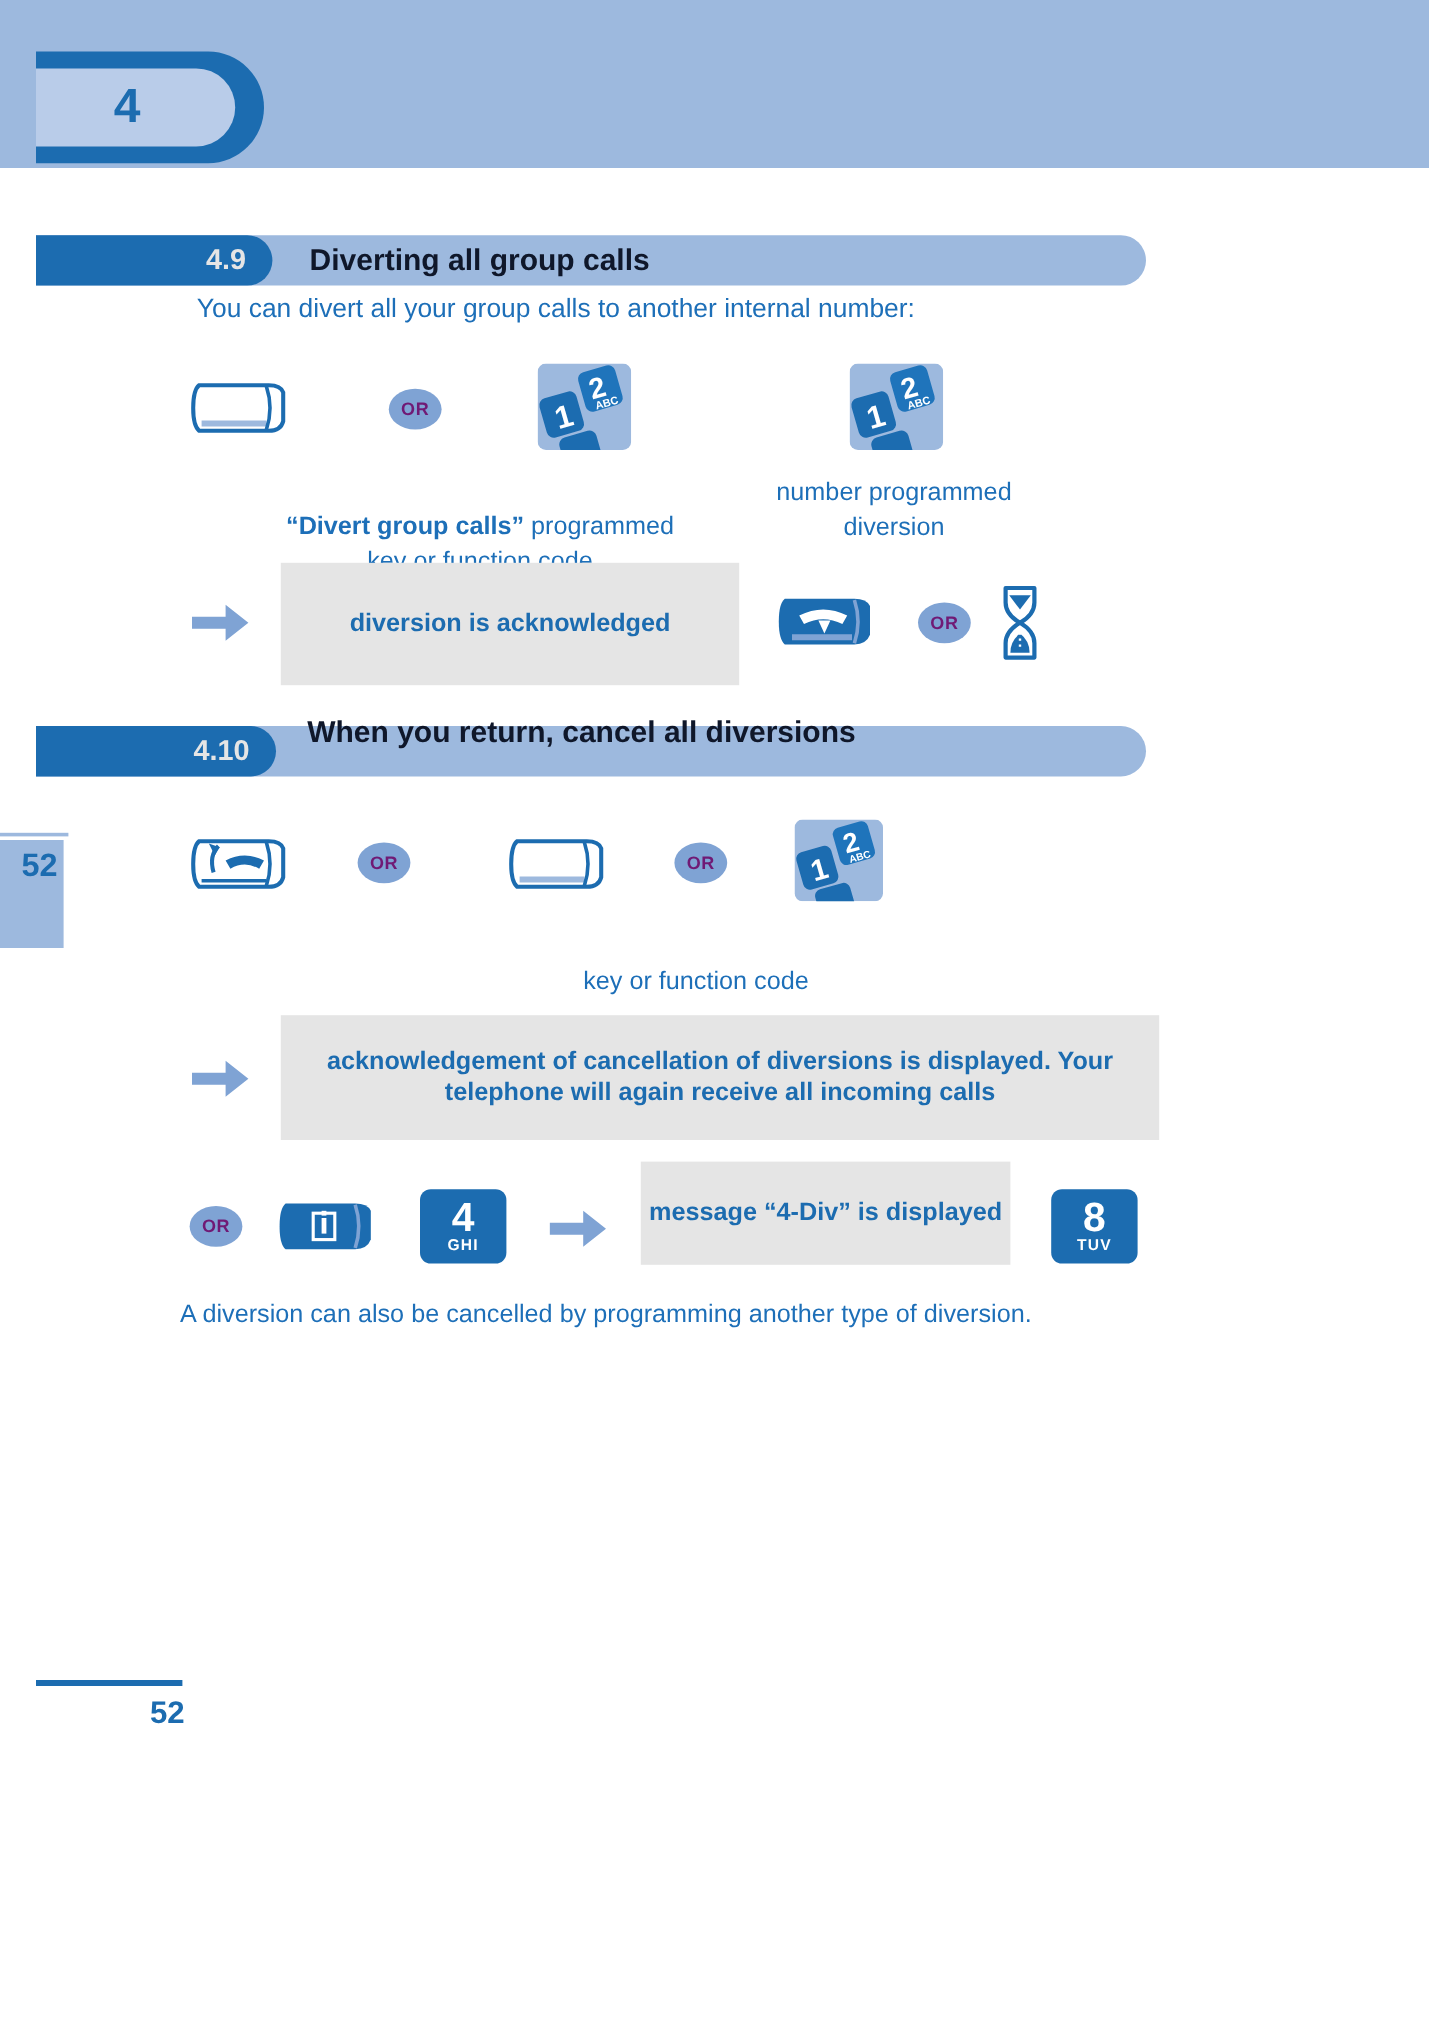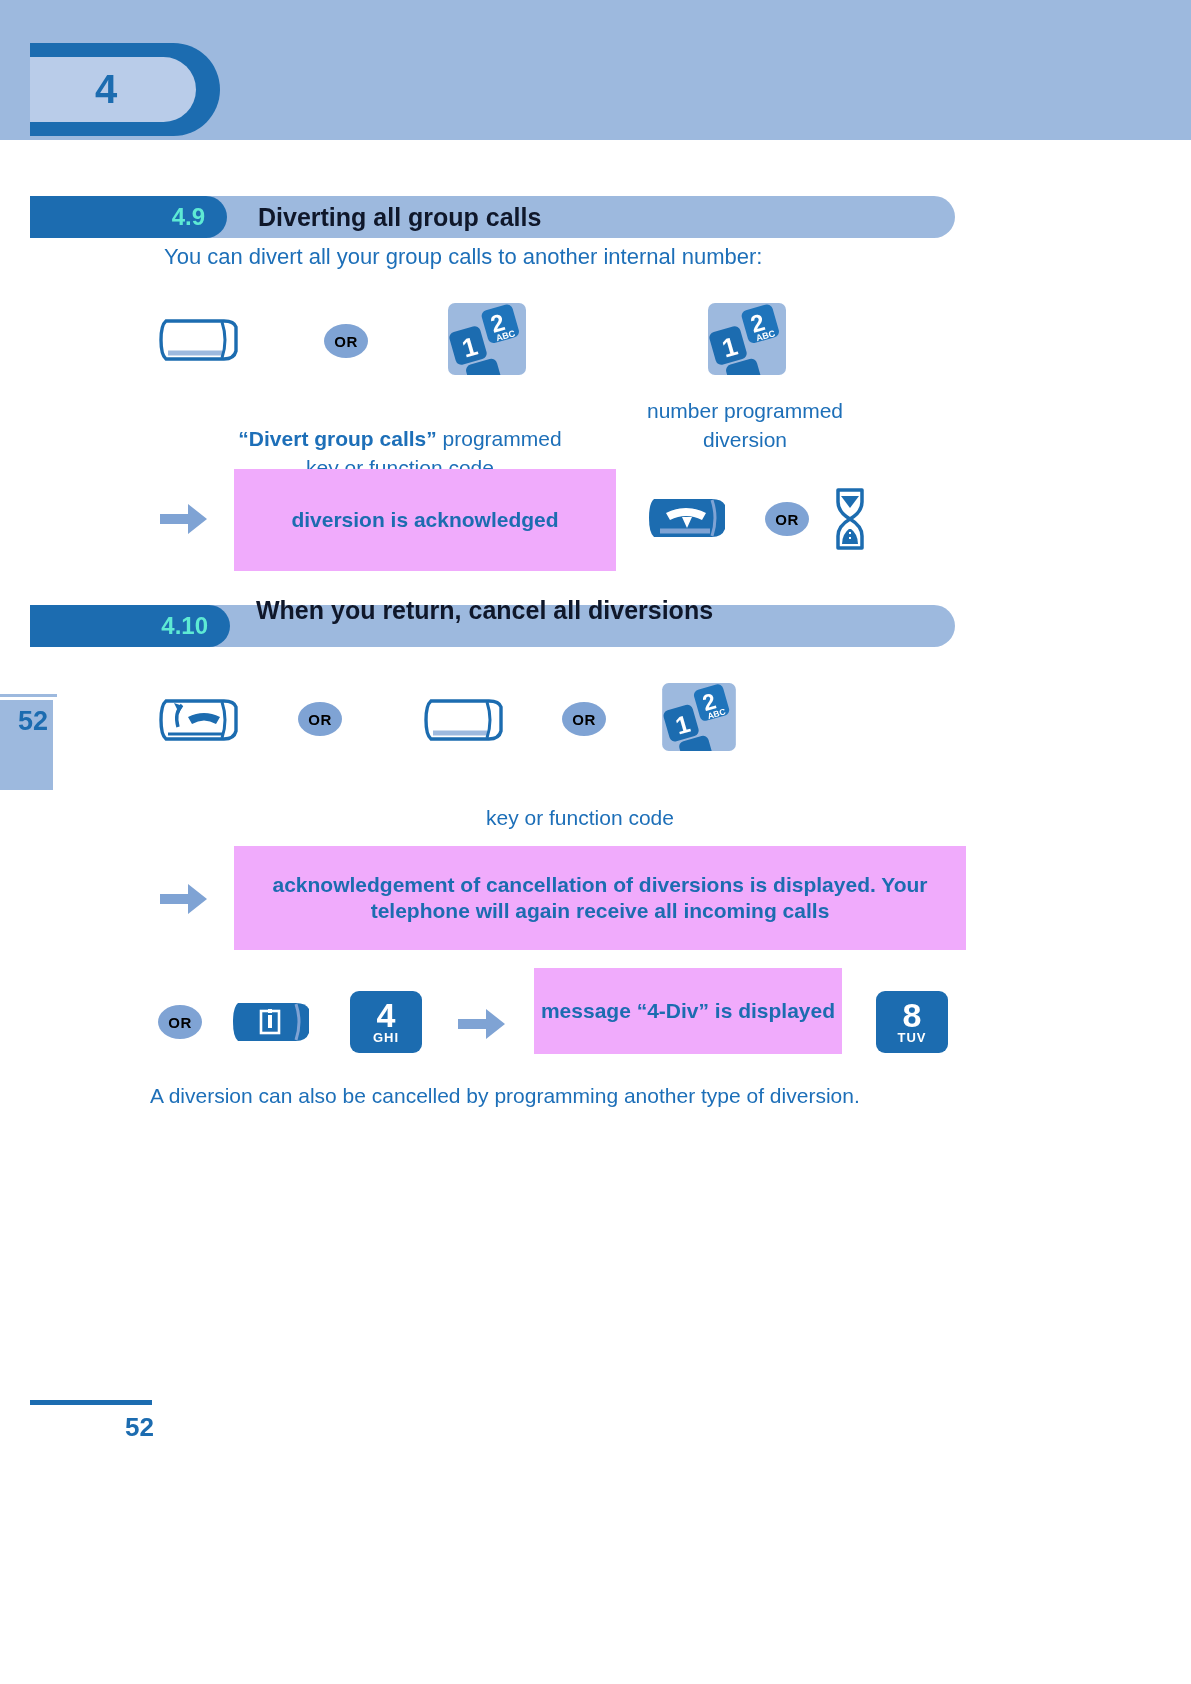--- a/index.html
+++ b/index.html
@@ -26,49 +26,49 @@
     font-size:40px;font-weight:bold;color:#1c6cb0;
   }
   
   .section-band{
     position:absolute;height:42px;background:#9db9de;border-radius:0 21px 21px 0;
   }
   .section-tab{
     position:absolute;left:30px;height:42px;background:#1c6cb0;border-radius:0 21px 21px 0;
     display:flex;align-items:center;justify-content:flex-end;
     padding-right:22px;box-sizing:border-box;
-    color:#5eead4;font-size:24px;font-weight:bold;
+    color:#e5e5e5;font-size:24px;font-weight:bold;
   }
   .section-title{
     position:absolute;font-size:25px;font-weight:bold;color:#0f172a;
     white-space:nowrap;
   }
   
   .intro-text{
     position:absolute;font-size:22px;color:#1d6fb8;white-space:nowrap;
   }
   .caption{
     position:absolute;text-align:center;font-size:21px;color:#1d6fb8;line-height:29px;
   }
   .caption b{font-weight:bold;}
   .footer-note{
     position:absolute;font-size:21px;color:#1d6fb8;white-space:nowrap;
   }
   
   .msg-box{
-    position:absolute;background:#f0abfc;
+    position:absolute;background:#e5e5e5;
     display:flex;align-items:center;justify-content:center;text-align:center;
     color:#1c6cb0;font-weight:bold;box-sizing:border-box;
   }
   
   .arrow{position:absolute;}
   
   .or-badge{
     position:absolute;width:44px;height:34px;border-radius:50%;
-    background:#7fa3d4;color:#000000;font-size:15px;font-weight:bold;
+    background:#7fa3d4;color:#701a75;font-size:15px;font-weight:bold;
     display:flex;align-items:center;justify-content:center;letter-spacing:0.5px;
   }
   
   .icon{position:absolute;}
   
   .side-marker{
     position:absolute;left:0;top:700px;width:53px;height:90px;background:#9db9de;
   }
   .side-marker-num{
     position:absolute;left:0;top:703px;width:66px;height:36px;

